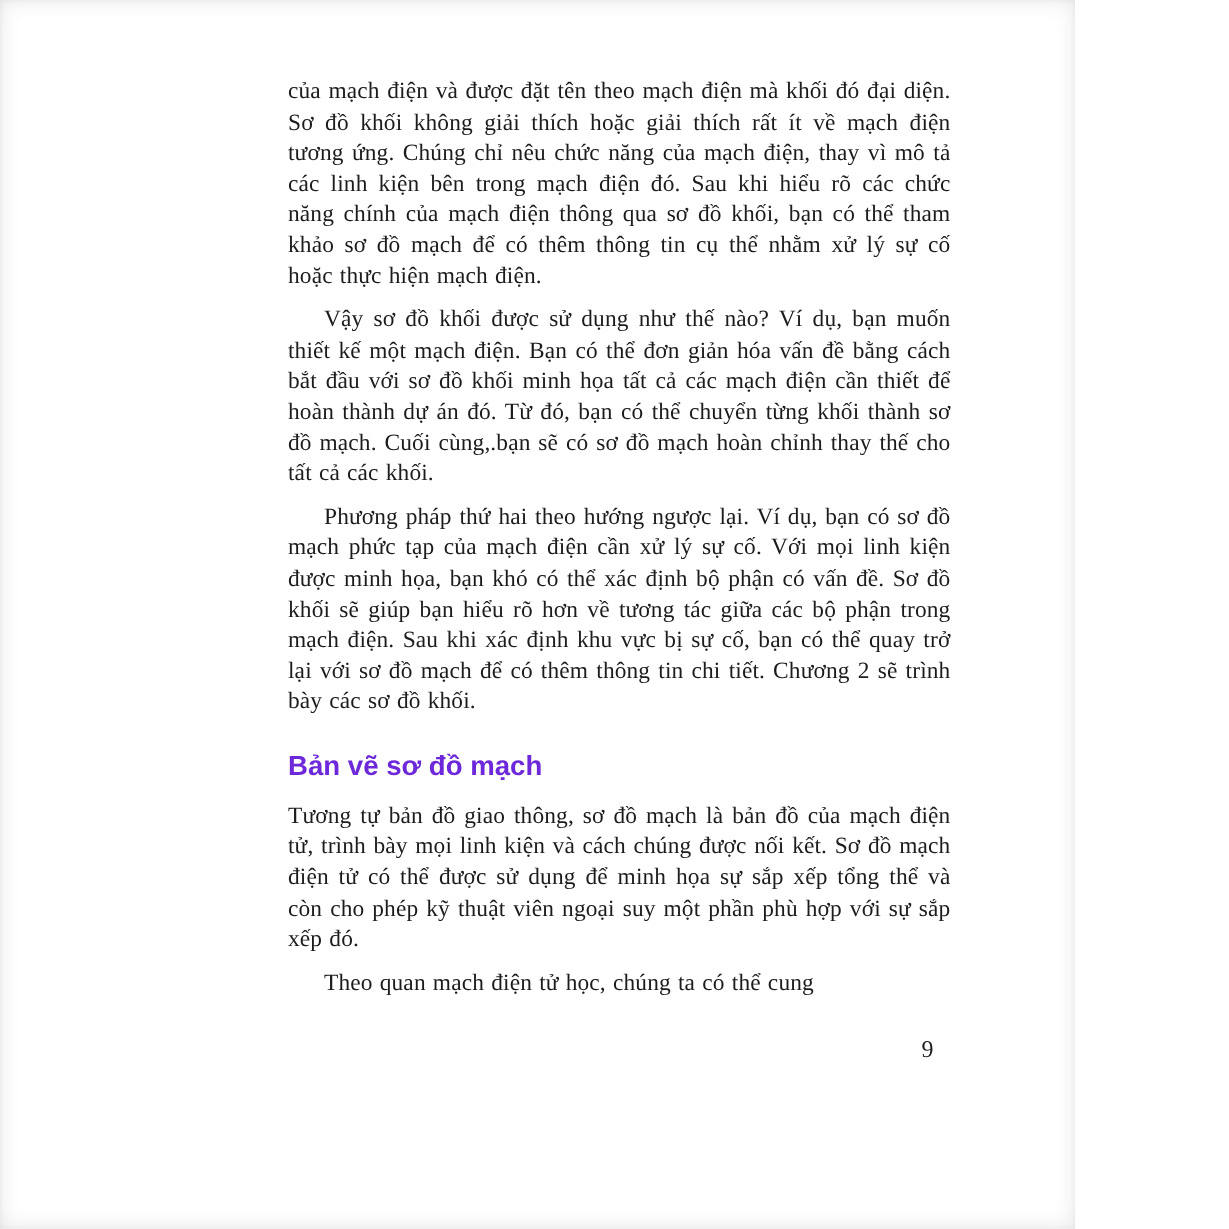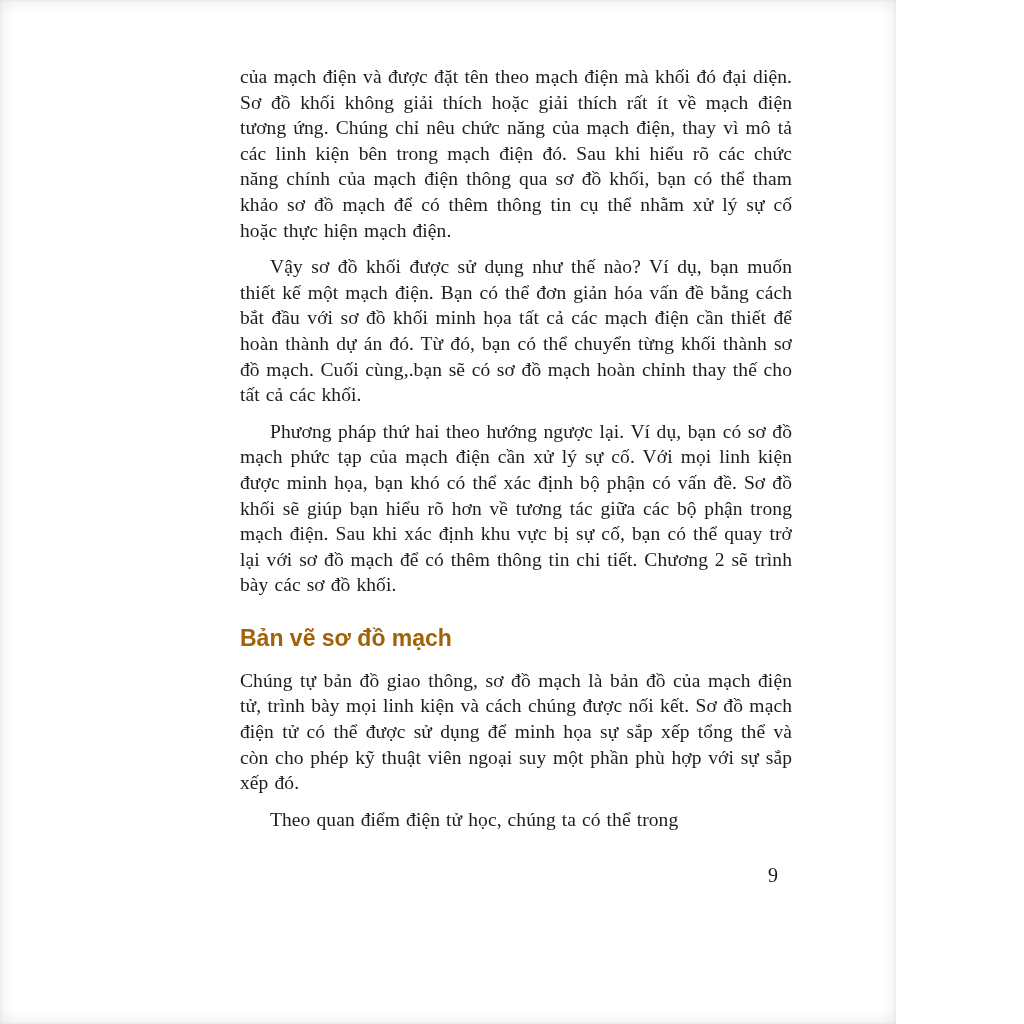--- a/index.html
+++ b/index.html
@@ -34,21 +34,21 @@
   }
   .para.indent {
     text-indent: 30px;
   }
   .section-heading {
     margin: 26px 0 16px 0;
     font-family: "Liberation Sans", "DejaVu Sans", sans-serif;
     font-weight: bold;
     font-size: 23px;
     line-height: 28px;
-    color: #a16207;
+    color: #6d28d9;
     text-align: left;
   }
   .page-number {
     margin-top: 32px;
     font-size: 20px;
     text-align: right;
     padding-right: 14px;
     color: #1c1c1c;
   }
 </style>
@@ -59,20 +59,20 @@
   <div class="text-column">
 
     <p class="para">của mạch điện và được đặt tên theo mạch điện mà khối đó đại diện. Sơ đồ khối không giải thích hoặc giải thích rất ít về mạch điện tương ứng. Chúng chỉ nêu chức năng của mạch điện, thay vì mô tả các linh kiện bên trong mạch điện đó. Sau khi hiểu rõ các chức năng chính của mạch điện thông qua sơ đồ khối, bạn có thể tham khảo sơ đồ mạch để có thêm thông tin cụ thể nhằm xử lý sự cố hoặc thực hiện mạch điện.</p>
 
     <p class="para indent">Vậy sơ đồ khối được sử dụng như thế nào? Ví dụ, bạn muốn thiết kế một mạch điện. Bạn có thể đơn giản hóa vấn đề bằng cách bắt đầu với sơ đồ khối minh họa tất cả các mạch điện cần thiết để hoàn thành dự án đó. Từ đó, bạn có thể chuyển từng khối thành sơ đồ mạch. Cuối cùng,.bạn sẽ có sơ đồ mạch hoàn chỉnh thay thế cho tất cả các khối.</p>
 
     <p class="para indent">Phương pháp thứ hai theo hướng ngược lại. Ví dụ, bạn có sơ đồ mạch phức tạp của mạch điện cần xử lý sự cố. Với mọi linh kiện được minh họa, bạn khó có thể xác định bộ phận có vấn đề. Sơ đồ khối sẽ giúp bạn hiểu rõ hơn về tương tác giữa các bộ phận trong mạch điện. Sau khi xác định khu vực bị sự cố, bạn có thể quay trở lại với sơ đồ mạch để có thêm thông tin chi tiết. Chương 2 sẽ trình bày các sơ đồ khối.</p>
 
     <h2 class="section-heading">Bản vẽ sơ đồ mạch</h2>
 
-    <p class="para">Chúng tự bản đồ giao thông, sơ đồ mạch là bản đồ của mạch điện tử, trình bày mọi linh kiện và cách chúng được nối kết. Sơ đồ mạch điện tử có thể được sử dụng để minh họa sự sắp xếp tổng thể và còn cho phép kỹ thuật viên ngoại suy một phần phù hợp với sự sắp xếp đó.</p>
+    <p class="para">Tương tự bản đồ giao thông, sơ đồ mạch là bản đồ của mạch điện tử, trình bày mọi linh kiện và cách chúng được nối kết. Sơ đồ mạch điện tử có thể được sử dụng để minh họa sự sắp xếp tổng thể và còn cho phép kỹ thuật viên ngoại suy một phần phù hợp với sự sắp xếp đó.</p>
 
-    <p class="para indent">Theo quan điểm điện tử học, chúng ta có thể trong</p>
+    <p class="para indent">Theo quan mạch điện tử học, chúng ta có thể cung</p>
 
     <div class="page-number">9</div>
 
   </div>
 </div>
 
 </body></html>

